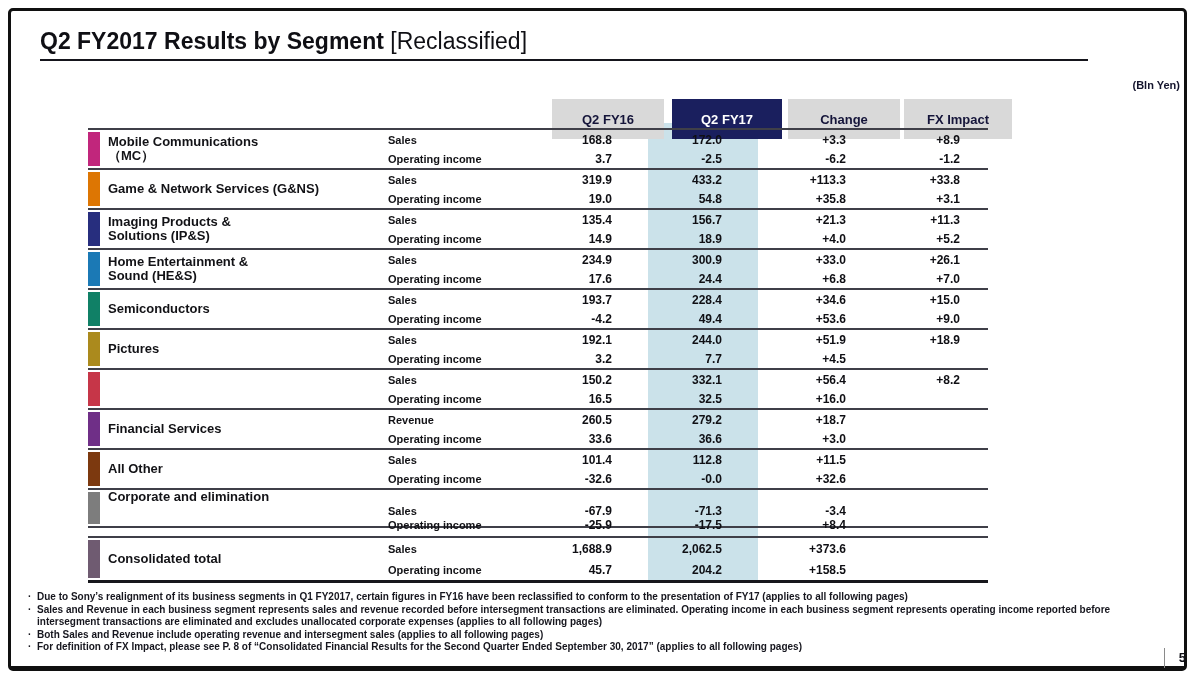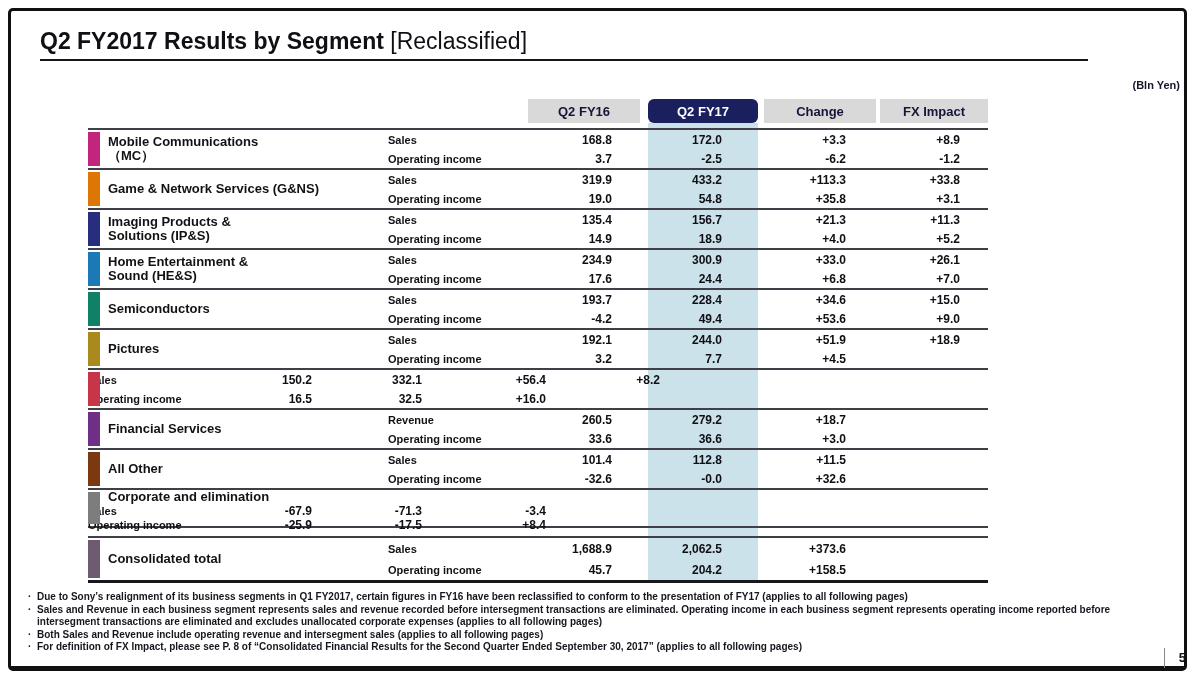--- a/index.html
+++ b/index.html
@@ -9,39 +9,39 @@
          border:3px solid #101010;border-bottom-width:5px;border-radius:5px;box-sizing:border-box;}
 
   .title{position:absolute;left:40px;top:28px;font-size:23px;color:#0f0f14;white-space:nowrap;}
   .title .b{font-weight:bold;}
   .title .l{font-weight:normal;}
   .title-underline{position:absolute;left:40px;top:59px;width:1048px;height:2px;background:#15151c;}
 
   .unit{position:absolute;right:36px;top:79px;font-size:11px;font-weight:bold;color:#15152e;}
 
   .table{position:absolute;left:88px;top:99px;width:900px;height:492px;}
-  .hbox{position:absolute;top:0;height:24px;background:#d9d9d9;display:flex;align-items:center;
-        justify-content:center;font-size:13px;font-weight:bold;color:#15153a;}
+  .hbox{position:absolute;top:0;height:40px;background:#d9d9d9;display:flex;align-items:center;
+        justify-content:center;font-size:13px;font-weight:bold;color:#15153a;margin-left:24px;}
   .h-fy16{left:440px;width:112px;}
-  .h-fy17{left:560px;width:110px;background:#1a1f5e;color:#ffffff;border-radius:6px;}
+  .h-fy17{left:560px;width:110px;background:#1a1f5e;color:#ffffff;}
   .h-change{left:676px;width:112px;}
   .h-fx{left:792px;width:108px;}
 
   .highlight{position:absolute;left:560px;top:24px;width:110px;height:460px;background:#cbe2ea;}
 
   .tbody{position:absolute;left:0;top:29px;width:900px;}
   .seg{position:relative;height:40px;border-top:2px solid #3f3f48;box-sizing:border-box;display:flex;}
   .seg:nth-child(10){border-bottom:2px solid #3f3f48;flex-direction:column;}
   .seg.total{margin-top:8px;height:47px;border-bottom:3px solid #17171c;}
   .bar{position:absolute;left:0;top:2px;bottom:2px;width:12px;}
   .name{margin-left:12px;width:288px;padding-left:8px;box-sizing:border-box;display:flex;
         flex-direction:column;justify-content:center;font-size:13px;font-weight:bold;
         white-space:pre-line;line-height:14px;color:#121216;}
   .metrics{flex:1;display:flex;flex-direction:column;}
-  .mrow{flex:1;display:flex;align-items:center;}
+  .mrow{flex:1;display:flex;align-items:center;justify-content:flex-end;}
   .metric{width:140px;font-size:11px;font-weight:bold;color:#121216;}
   .val{font-size:12px;font-weight:bold;text-align:right;box-sizing:border-box;color:#0f0f14;white-space:nowrap;}
   .fy16{width:112px;padding-right:28px;}
   .fy17{width:110px;margin-left:8px;padding-right:36px;}
   .change{width:112px;margin-left:6px;padding-right:30px;}
   .fx{width:108px;margin-left:4px;padding-right:28px;}
 
   .footnotes{position:absolute;left:28px;top:591px;width:1122px;color:#16161e;}
   .fitem{display:flex;font-size:10px;font-weight:bold;line-height:12.5px;}
   .fdot{width:9px;flex:none;}

